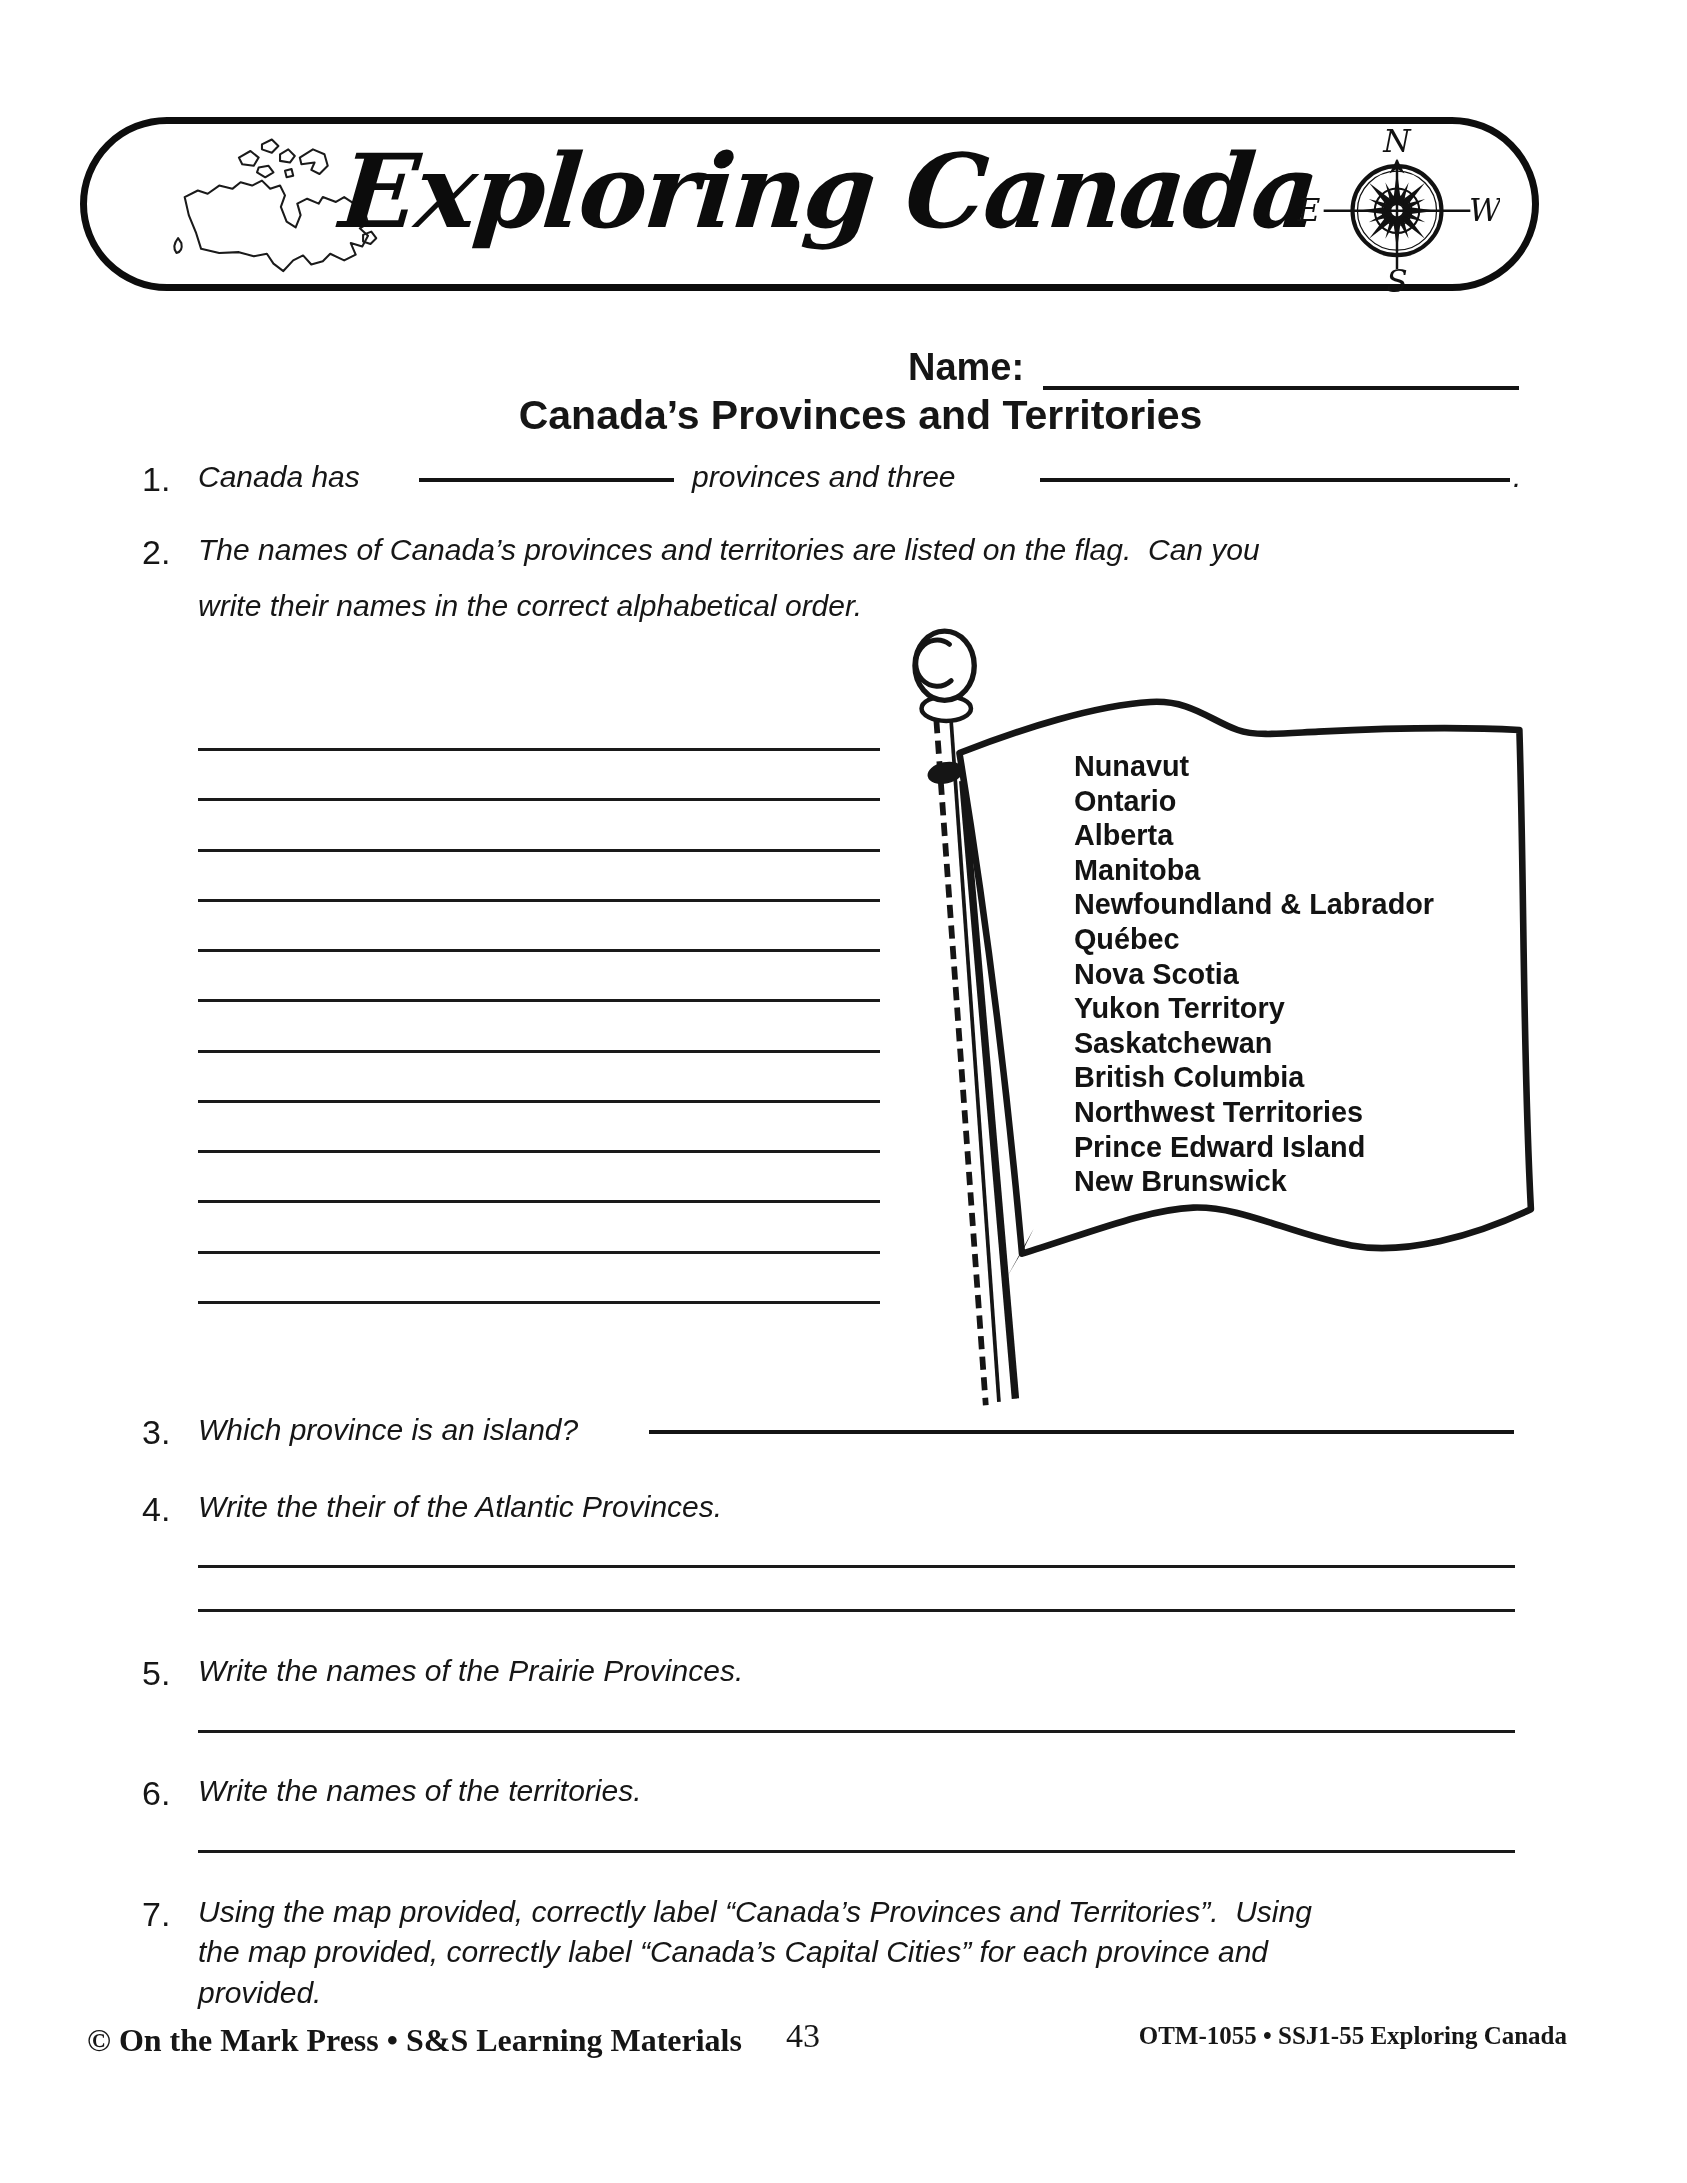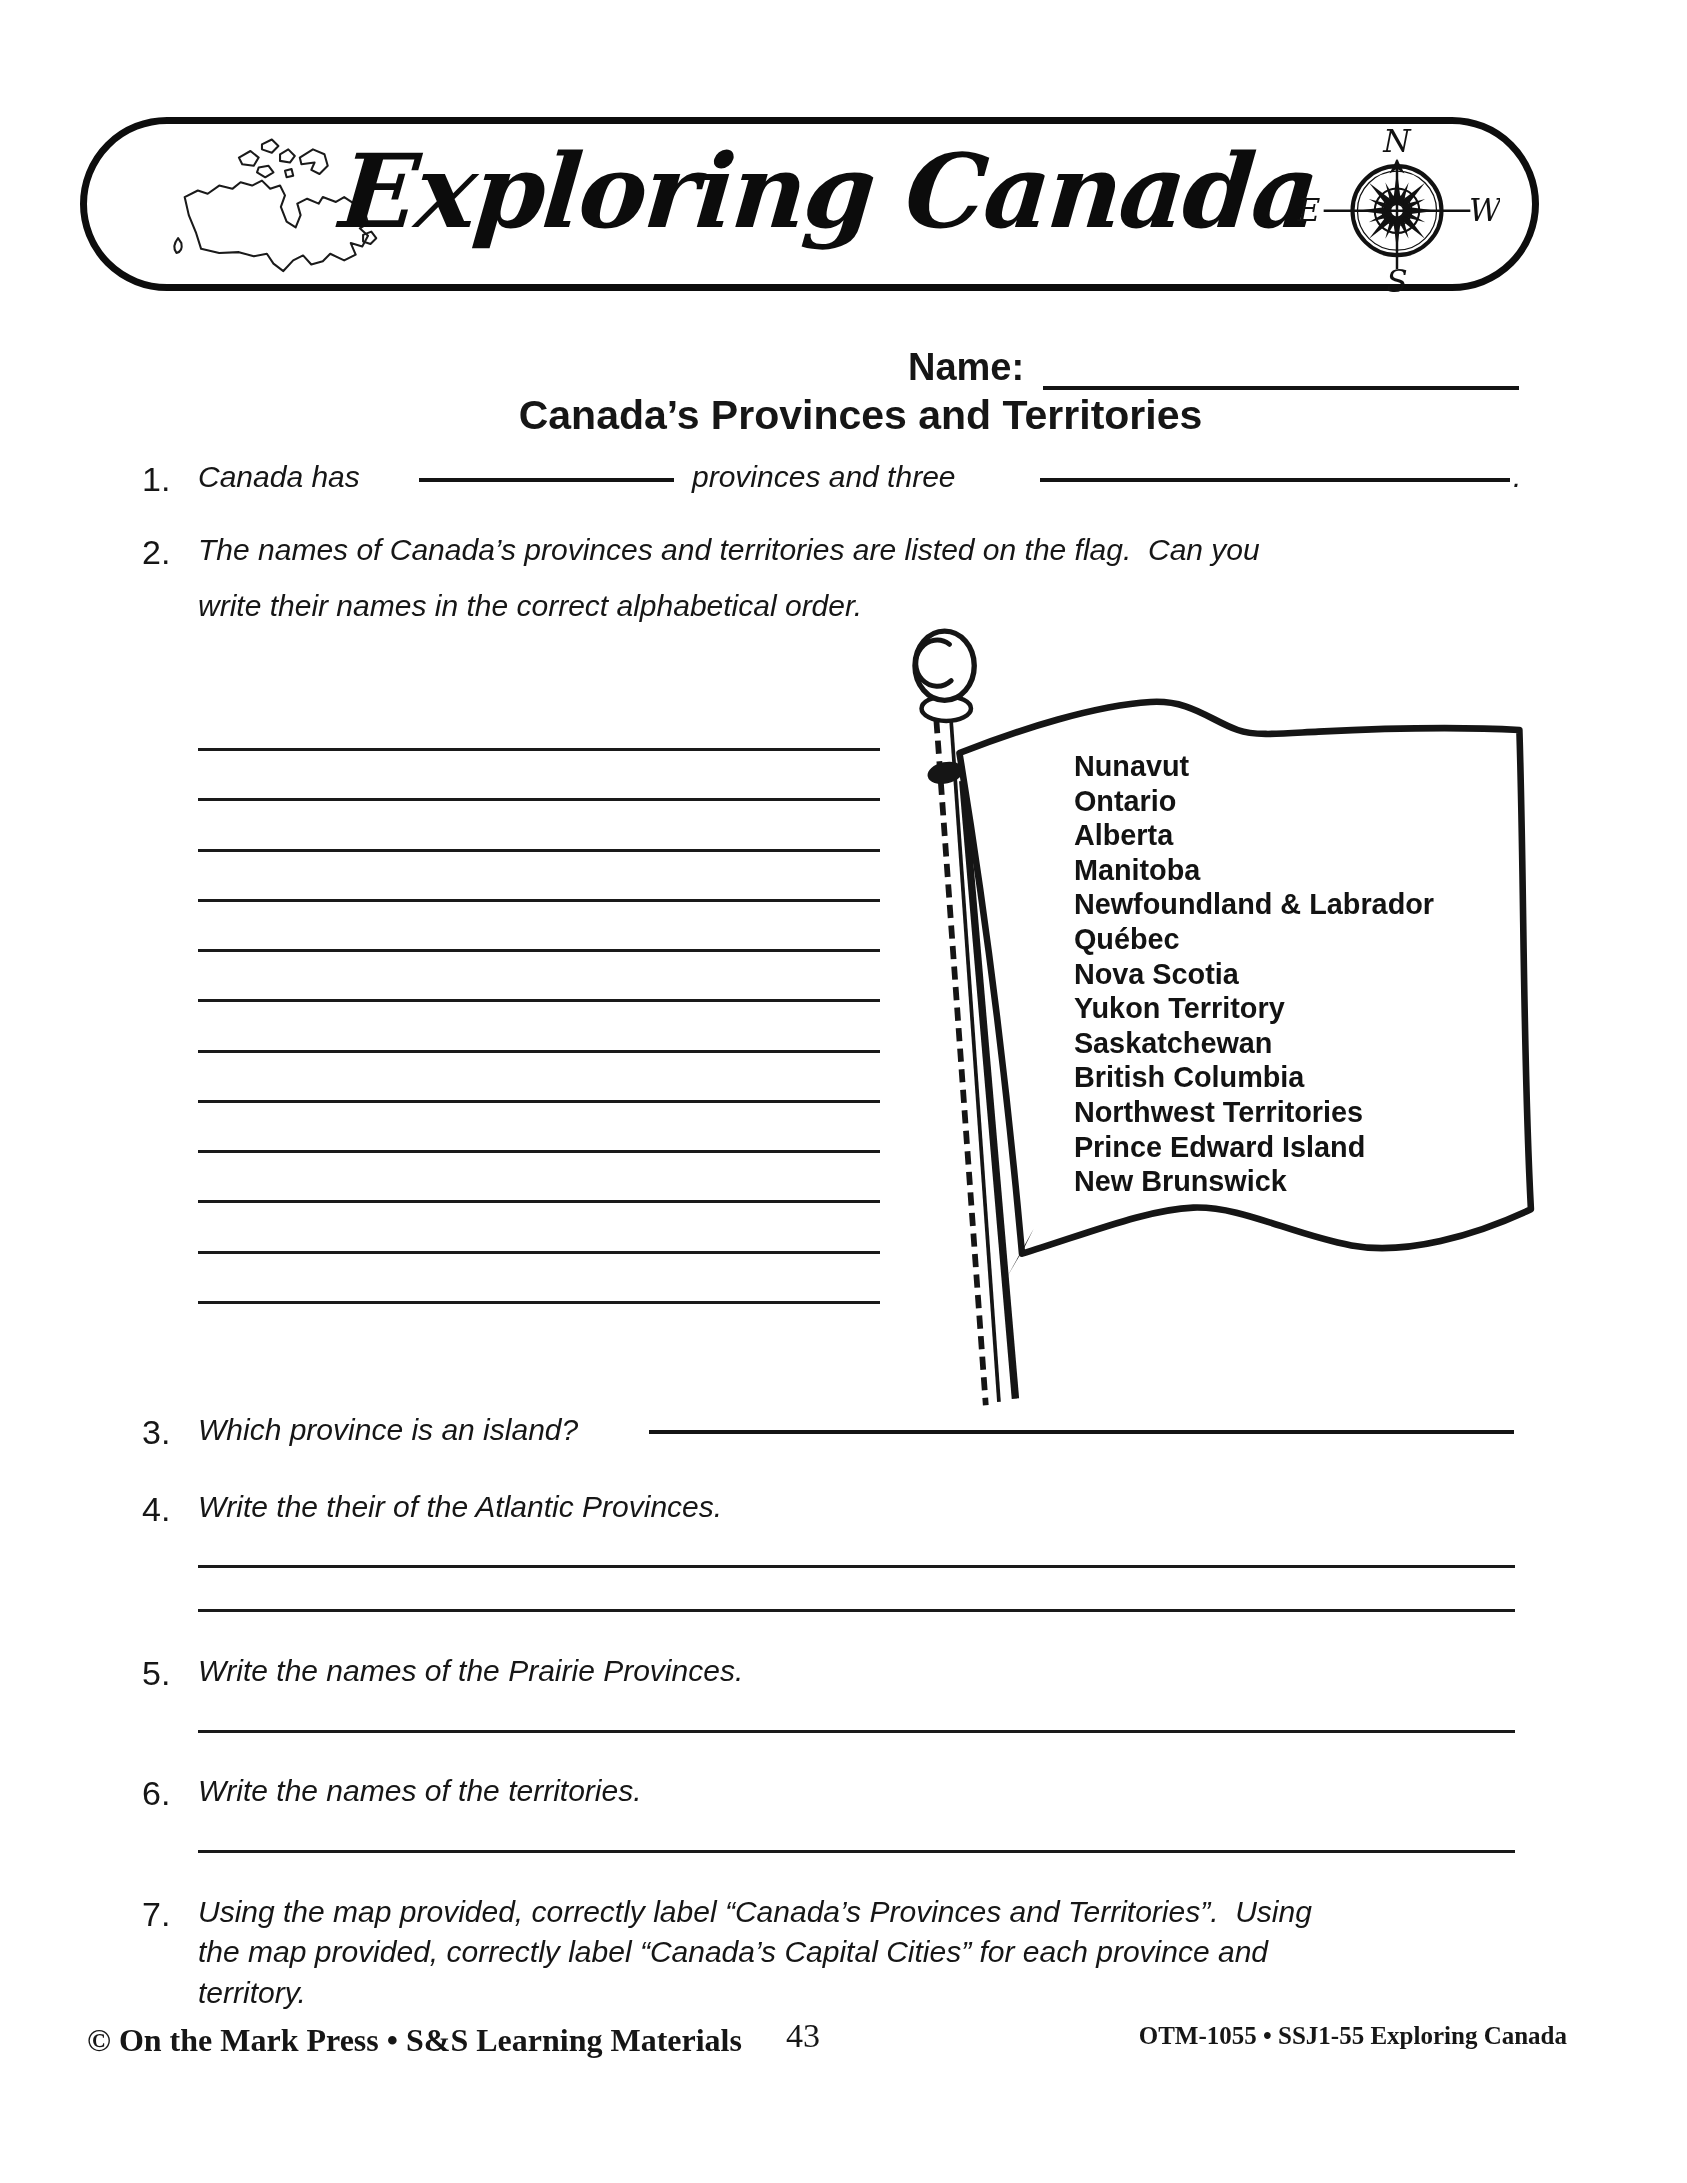--- a/index.html
+++ b/index.html
@@ -188,20 +188,20 @@
   <span class="q-text" style="left:198px; top:1653px;">Write the names of the Prairie Provinces.</span>
   <div class="longline" style="top:1730px;"></div>
 
   <span class="q-num" style="left:142px; top:1773px;">6.</span>
   <span class="q-text" style="left:198px; top:1773px;">Write the names of the territories.</span>
   <div class="longline" style="top:1850px;"></div>
 
   <span class="q-num" style="left:142px; top:1894px;">7.</span>
   <span class="q-text" style="left:198px; top:1894px;">Using the map provided, correctly label “Canada’s Provinces and Territories”.  Using</span>
   <span class="q-text" style="left:198px; top:1934px;">the map provided, correctly label “Canada’s Capital Cities” for each province and</span>
-  <span class="q-text" style="left:198px; top:1975px;">territory.</span>
+  <span class="q-text" style="left:198px; top:1975px;">provided.</span>
 
   <div class="footer-left">© On the Mark Press • S&amp;S Learning Materials</div>
   <div class="footer-page">43</div>
   <div class="footer-right">OTM-1055 • SSJ1-55 Exploring Canada</div>
 
 </div>
 
 
 </body></html>

